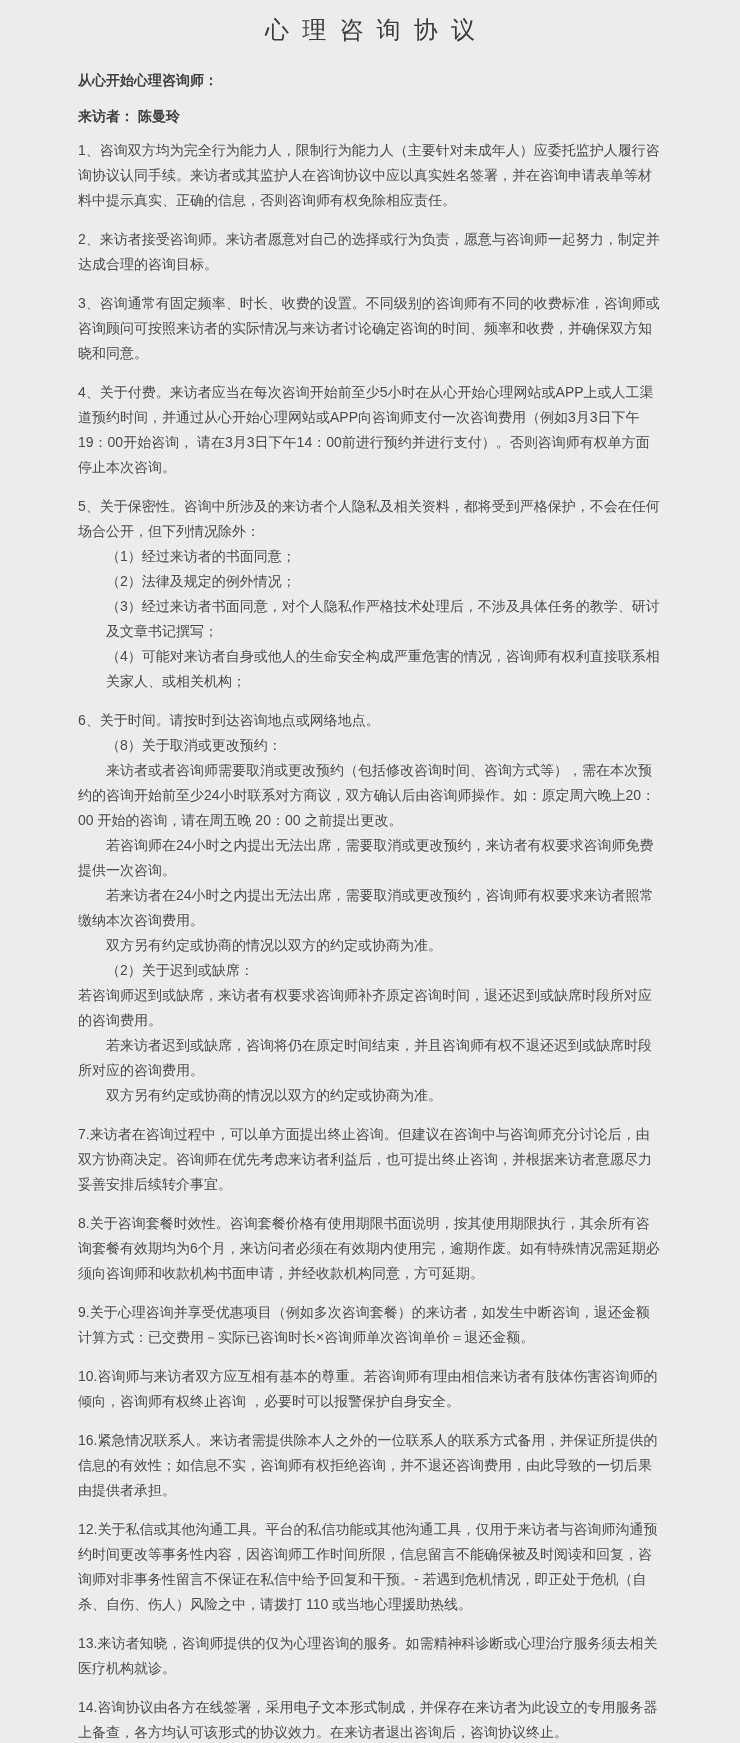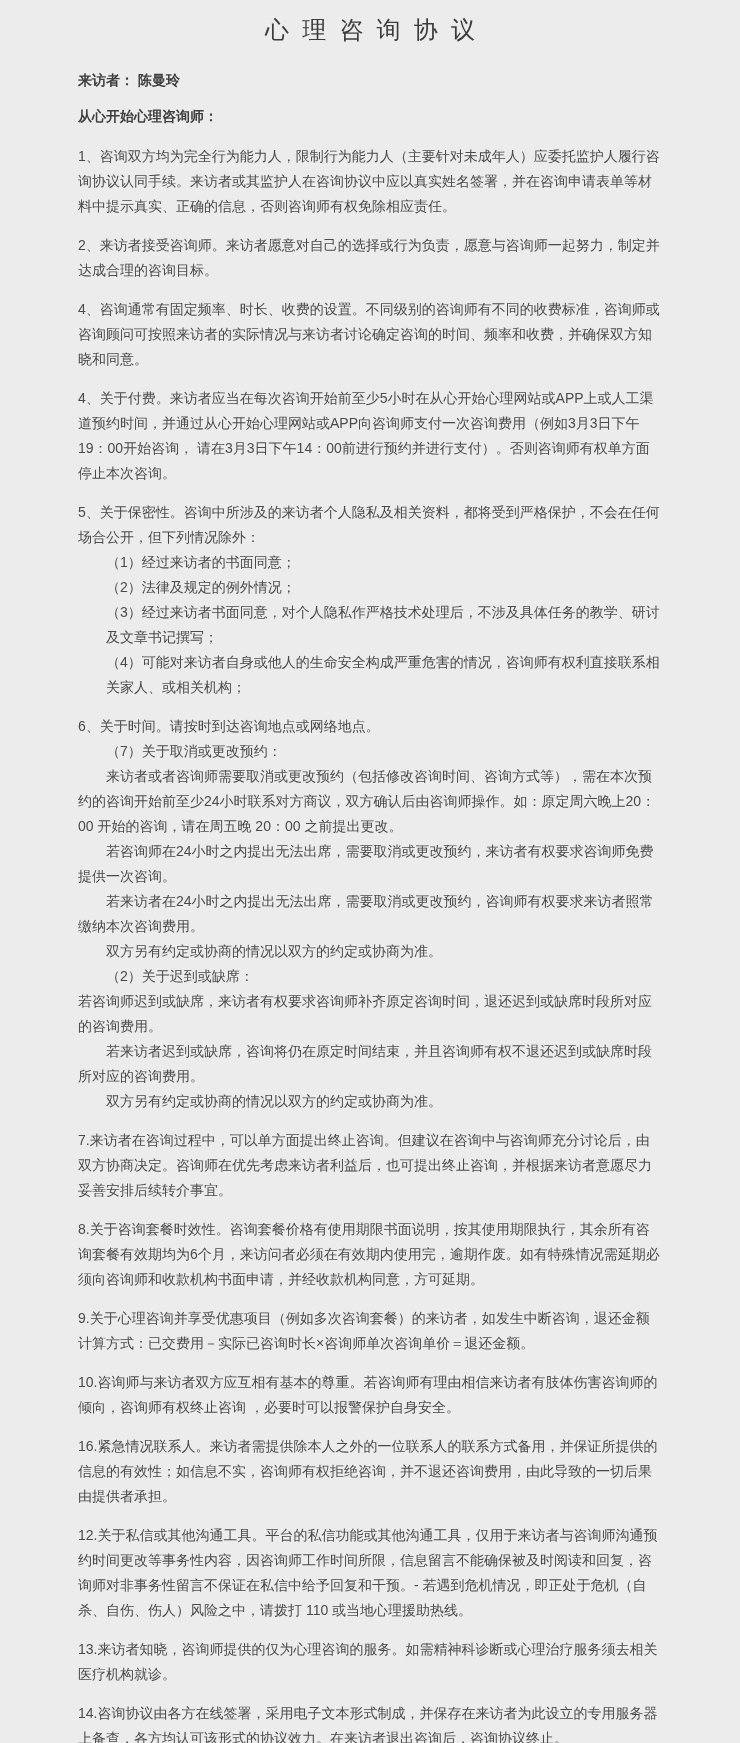--- a/index.html
+++ b/index.html
@@ -44,39 +44,39 @@
   .sub { padding-left: 28px; }
   .indent { text-indent: 2em; }
 </style>
 </head>
 <body>
 
 <div class="doc">
 
   <h1 class="title">心理咨询协议</h1>
 
+  <div class="lead">从心开始心理咨询师：</div>
   <div class="lead visitor">来访者： 陈曼玲</div>
-  <div class="lead">从心开始心理咨询师：</div>
 
   <p class="clause">1、咨询双方均为完全行为能力人，限制行为能力人（主要针对未成年人）应委托监护人履行咨询协议认同手续。来访者或其监护人在咨询协议中应以真实姓名签署，并在咨询申请表单等材料中提示真实、正确的信息，否则咨询师有权免除相应责任。</p>
   <p class="clause">2、来访者接受咨询师。来访者愿意对自己的选择或行为负责，愿意与咨询师一起努力，制定并达成合理的咨询目标。</p>
-  <p class="clause">4、咨询通常有固定频率、时长、收费的设置。不同级别的咨询师有不同的收费标准，咨询师或咨询顾问可按照来访者的实际情况与来访者讨论确定咨询的时间、频率和收费，并确保双方知晓和同意。</p>
+  <p class="clause">3、咨询通常有固定频率、时长、收费的设置。不同级别的咨询师有不同的收费标准，咨询师或咨询顾问可按照来访者的实际情况与来访者讨论确定咨询的时间、频率和收费，并确保双方知晓和同意。</p>
   <p class="clause">4、关于付费。来访者应当在每次咨询开始前至少5小时在从心开始心理网站或APP上或人工渠道预约时间，并通过从心开始心理网站或APP向咨询师支付一次咨询费用（例如3月3日下午19：00开始咨询， 请在3月3日下午14：00前进行预约并进行支付）。否则咨询师有权单方面停止本次咨询。</p>
 
   <div class="clause">
     <div class="line">5、关于保密性。咨询中所涉及的来访者个人隐私及相关资料，都将受到严格保护，不会在任何场合公开，但下列情况除外：</div>
     <div class="line sub">（1）经过来访者的书面同意；</div>
     <div class="line sub">（2）法律及规定的例外情况；</div>
     <div class="line sub">（3）经过来访者书面同意，对个人隐私作严格技术处理后，不涉及具体任务的教学、研讨及文章书记撰写；</div>
     <div class="line sub">（4）可能对来访者自身或他人的生命安全构成严重危害的情况，咨询师有权利直接联系相关家人、或相关机构；</div>
   </div>
 
   <div class="clause">
     <div class="line">6、关于时间。请按时到达咨询地点或网络地点。</div>
-    <div class="line sub">（7）关于取消或更改预约：</div>
+    <div class="line sub">（8）关于取消或更改预约：</div>
     <div class="line indent">来访者或者咨询师需要取消或更改预约（包括修改咨询时间、咨询方式等），需在本次预约的咨询开始前至少24小时联系对方商议，双方确认后由咨询师操作。如：原定周六晚上20：00 开始的咨询，请在周五晚 20：00 之前提出更改。</div>
     <div class="line indent">若咨询师在24小时之内提出无法出席，需要取消或更改预约，来访者有权要求咨询师免费提供一次咨询。</div>
     <div class="line indent">若来访者在24小时之内提出无法出席，需要取消或更改预约，咨询师有权要求来访者照常缴纳本次咨询费用。</div>
     <div class="line indent">双方另有约定或协商的情况以双方的约定或协商为准。</div>
     <div class="line sub">（2）关于迟到或缺席：</div>
     <div class="line">若咨询师迟到或缺席，来访者有权要求咨询师补齐原定咨询时间，退还迟到或缺席时段所对应的咨询费用。</div>
     <div class="line indent">若来访者迟到或缺席，咨询将仍在原定时间结束，并且咨询师有权不退还迟到或缺席时段所对应的咨询费用。</div>
     <div class="line indent">双方另有约定或协商的情况以双方的约定或协商为准。</div>
   </div>
 

